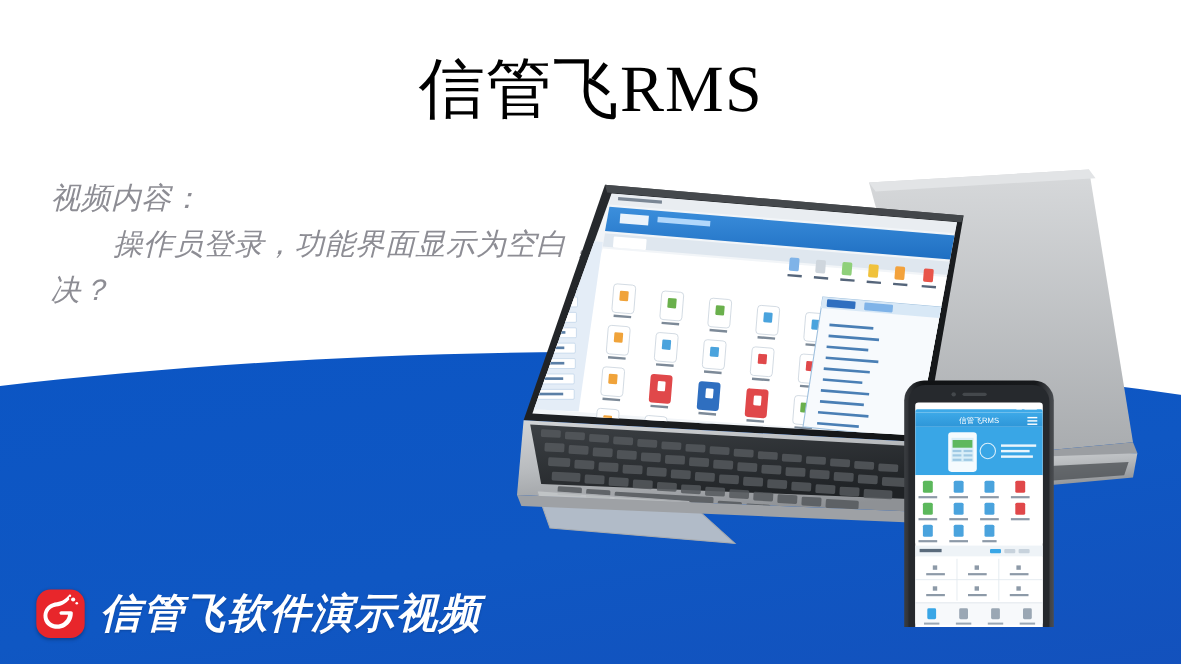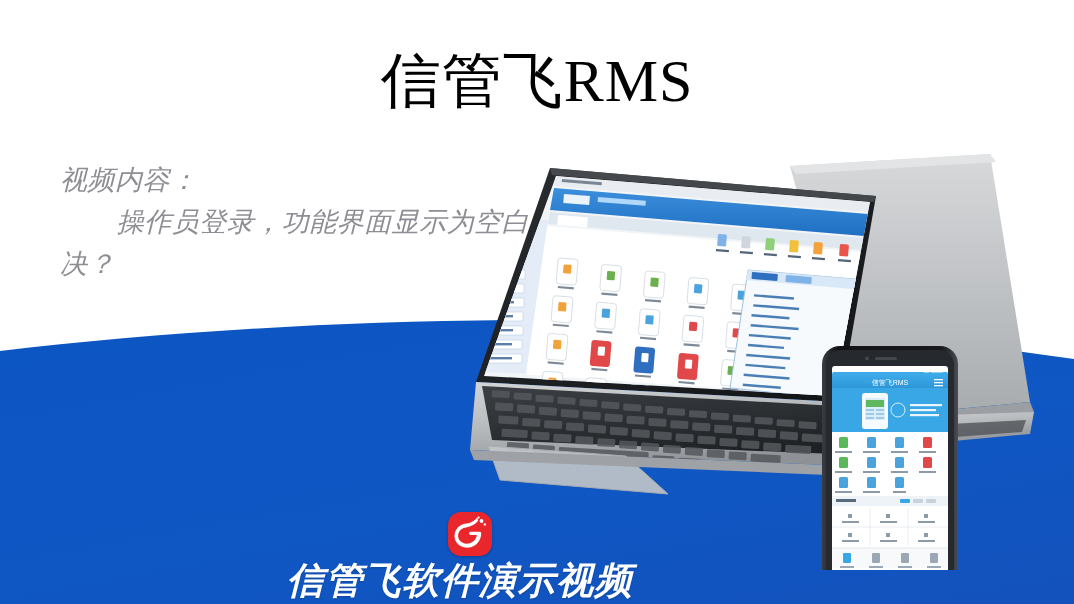--- a/index.html
+++ b/index.html
@@ -19,36 +19,36 @@
     position:absolute;left:0;top:48px;width:1074px;
     text-align:center;
     font-family:"Liberation Serif","DejaVu Serif",serif;
     font-size:60px;line-height:1.1;color:#000;
     font-weight:400;letter-spacing:1px;
     white-space:nowrap;
   }
 
   
   .copy{
-    position:absolute;left:60px;top:160px;width:600px;
+    position:absolute;left:46px;top:160px;width:600px;
     color:#8d8d94;
     font-size:27px;line-height:1.55;
     font-style:italic;font-weight:500;
     letter-spacing:.5px;
   }
   .copy .line1{display:block;}
   .copy .line2{display:block;text-indent:2.1em;}
 
   
   .devices{position:absolute;left:430px;top:150px;width:644px;height:420px;}
 
   
   .banner{
     position:absolute;left:0;bottom:0;width:906px;height:92px;
-    display:flex;align-items:center;flex-direction:column;
+    display:flex;align-items:center;
   }
   .logo-mark{
     width:44px;height:44px;border-radius:13px;
     background:#e8262b;
     margin-left:33px;flex:0 0 auto;
     position:relative;
     box-shadow:0 1px 3px rgba(0,0,0,.25);
   }
   .logo-mark svg{position:absolute;left:0;top:0;}
   .banner-title{

